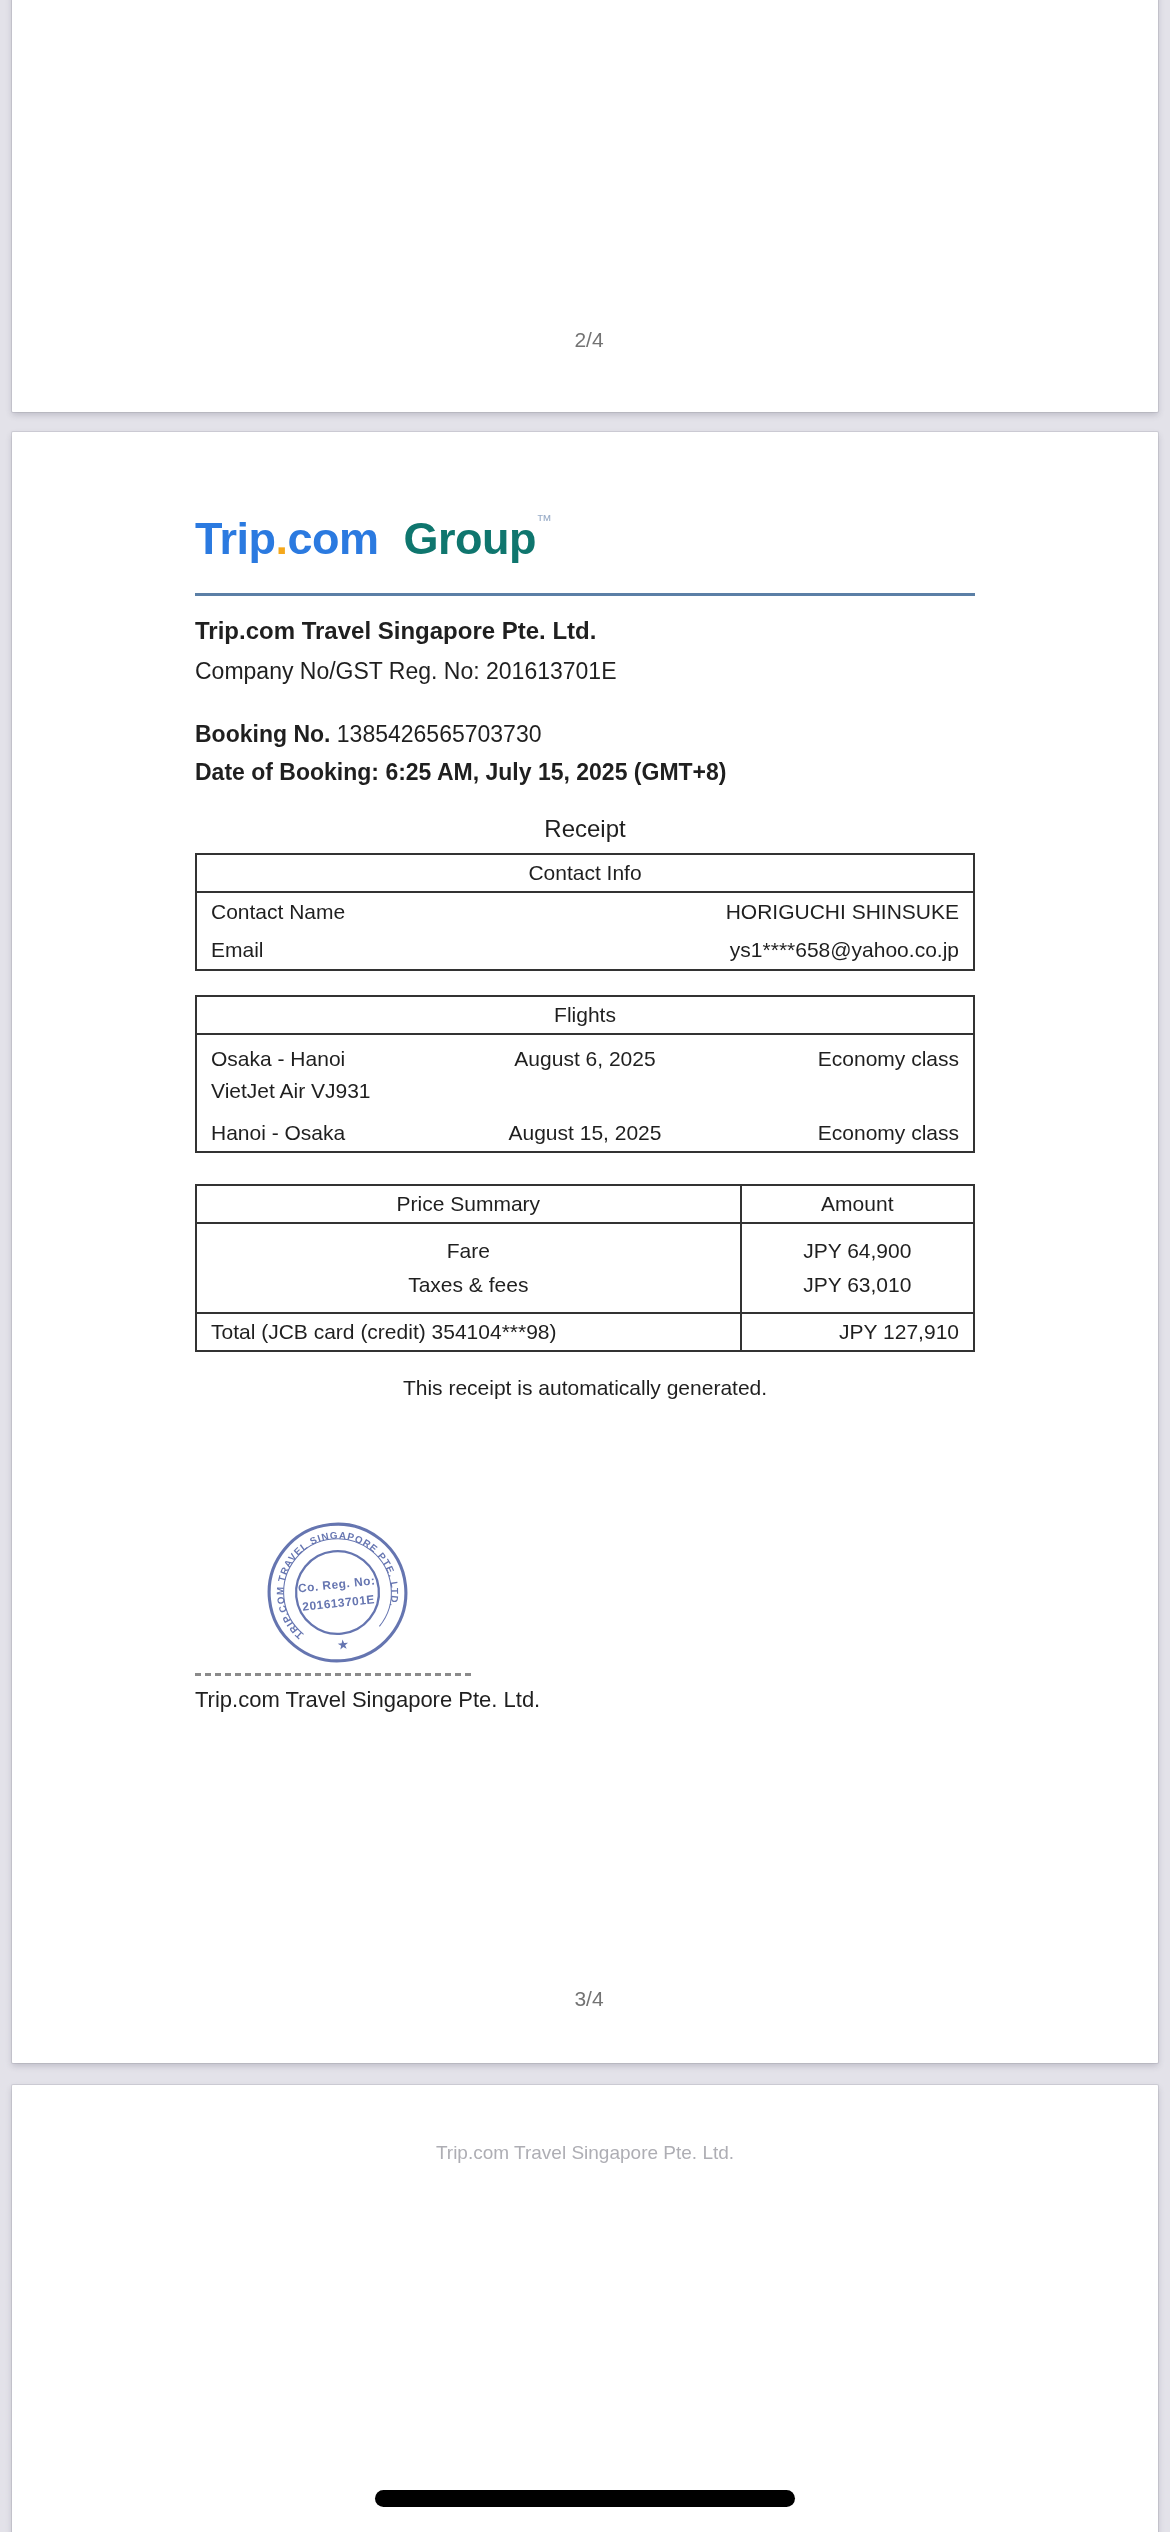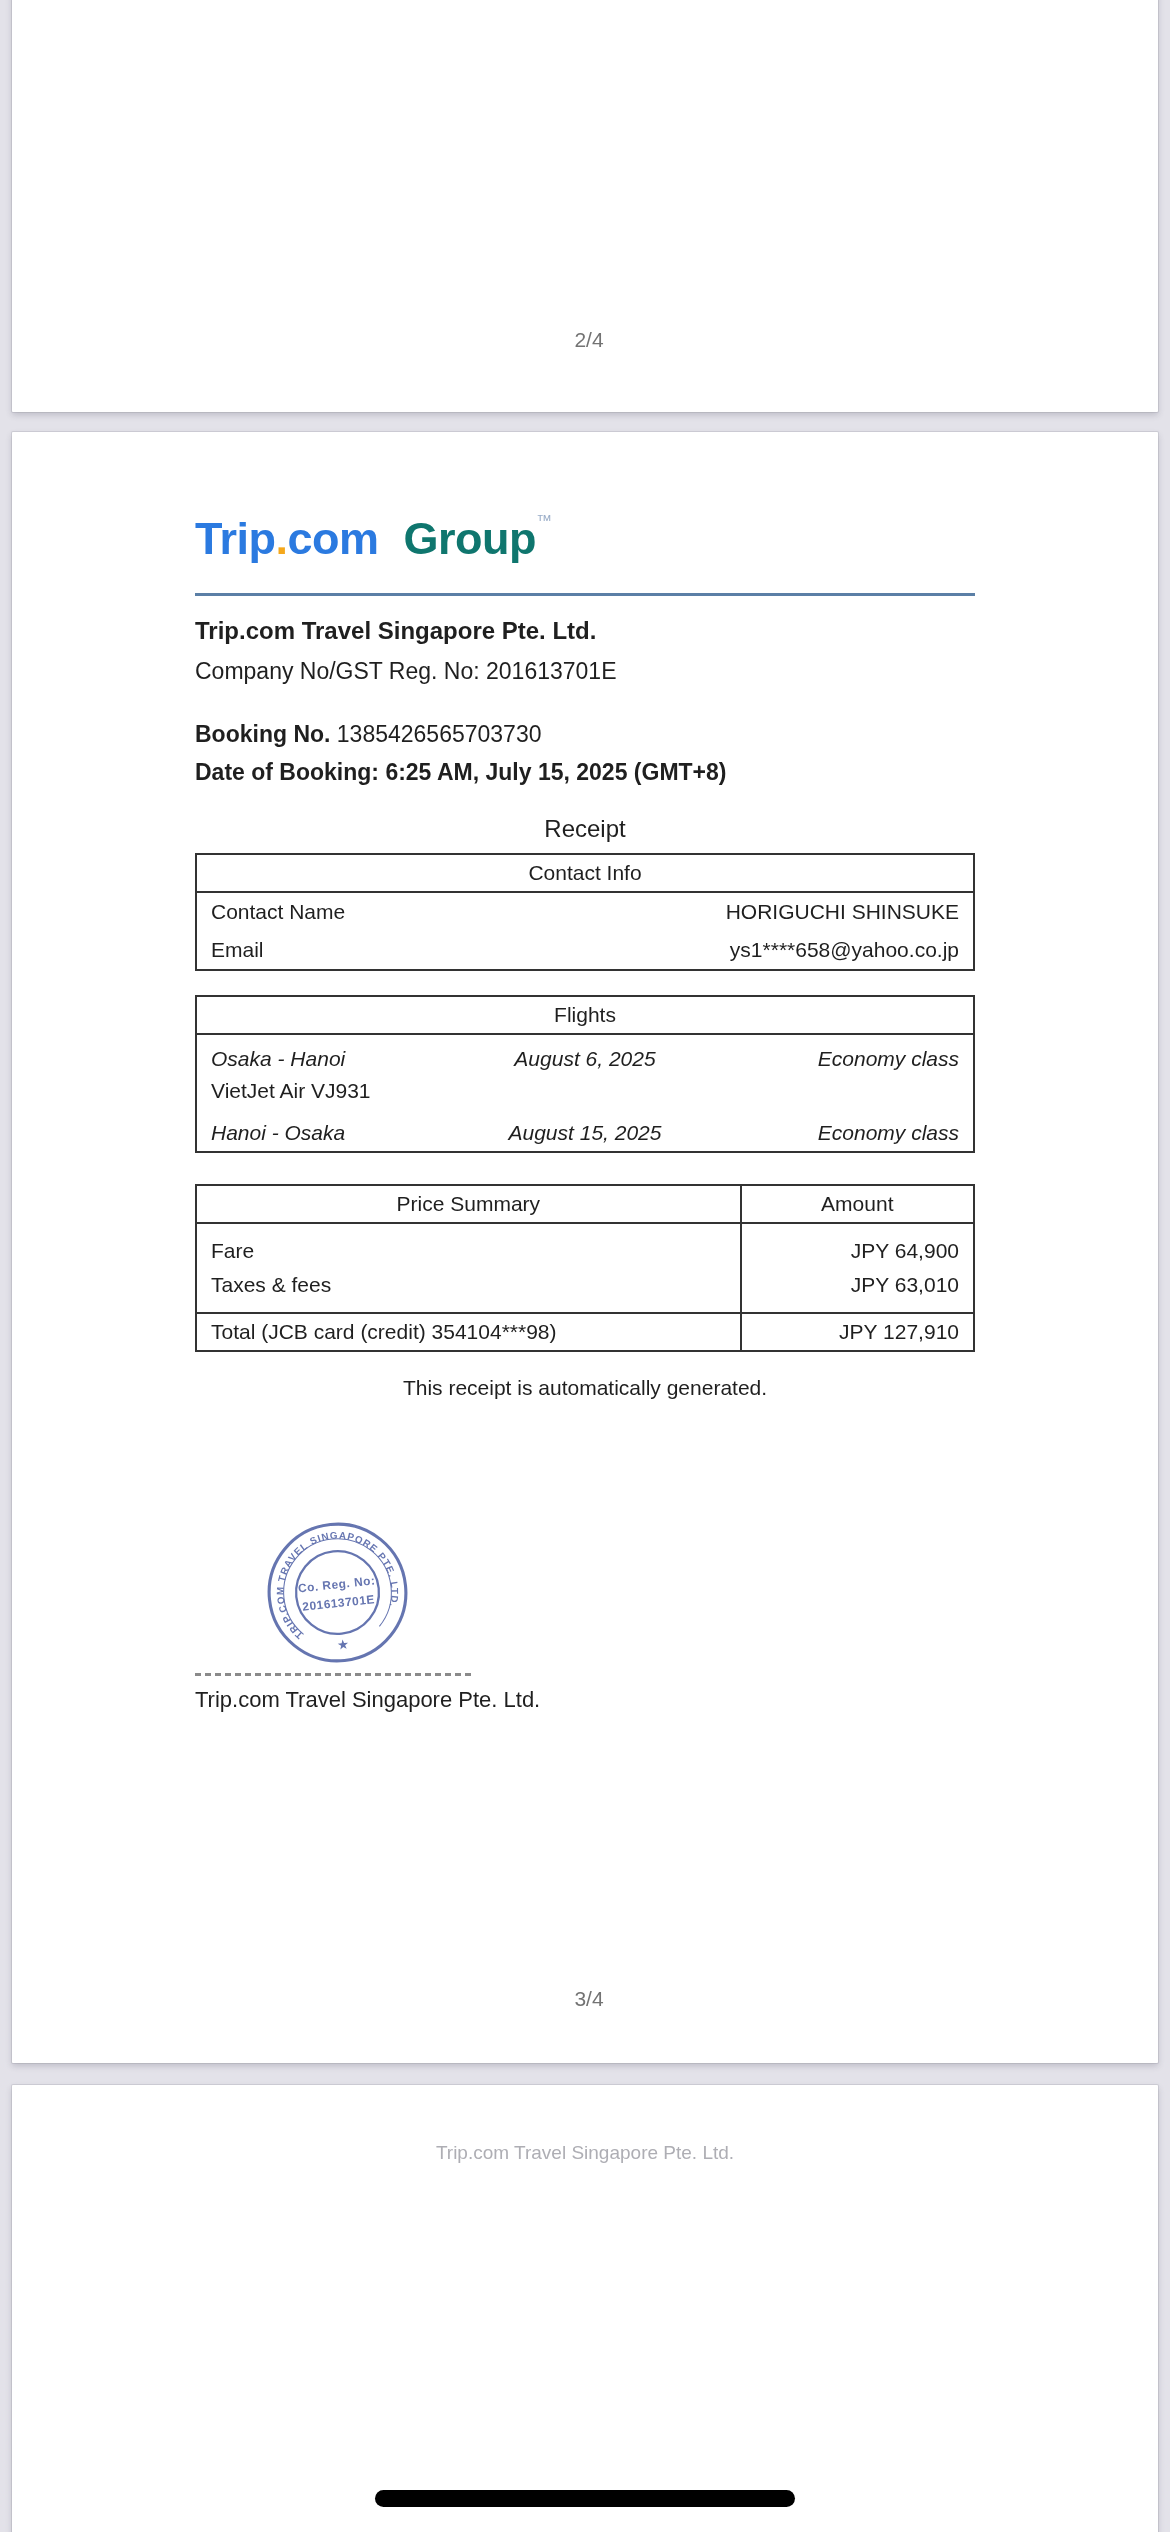--- a/index.html
+++ b/index.html
@@ -60,38 +60,38 @@
   }
   .trow .cell-l { text-align:left; }
   .trow .cell-r { text-align:right; }
 
   .ptable-pass { margin-top:37px; }
   .ptable-pass .trow { height:44px; }
 
   
   .ftable { margin-top:24px; }
   .frow { padding:10px 14px 4px 14px; }
-  .fline1 { display:flex; line-height:28px;font-style:italic; }
+  .fline1 { display:flex; line-height:28px; }
   .fline1 .froute { flex:1; text-align:left; }
   .fline1 .fdate  { flex:1; text-align:center; }
   .fline1 .fclass { flex:1; text-align:right; }
   .fline2 { line-height:28px; margin-top:4px; }
 
   
   .price-table {
     margin-top:31px; width:100%;
     border:2px solid #333; border-collapse:collapse;
     font-size:21px;
   }
   .price-table td, .price-table th { border:2px solid #333; font-weight:normal; }
   .price-table th { height:38px; text-align:center; }
   .price-table .col-label { width:70%; }
   .price-table .col-amount { width:30%; }
   .price-table .pbody td { padding:10px 14px; }
-  .price-table .pbody .pline { line-height:34px; }
+  .price-table .pbody .pline { line-height:34px;text-align:center; }
   .price-table .amt { text-align:right; }
   .price-table .ptotal td { height:38px; padding:0 14px; }
 
   .auto-note { margin-top:22px; font-size:21px; line-height:28px; text-align:center; }
 
   
   .stamp { margin-top:118px; margin-left:70px; width:145px; height:145px; display:block; opacity:0.85; }
   .stamp circle, .stamp path { stroke:#4b5da3; }
   .stamp text { fill:#4b5da3; }
   .ringtext { font-size:9.5px; font-weight:bold; letter-spacing:0.9px; }

